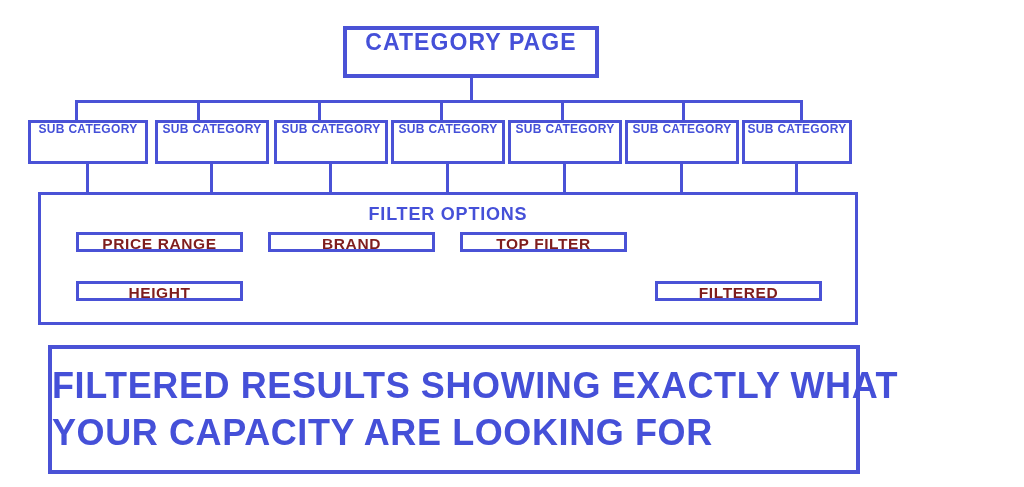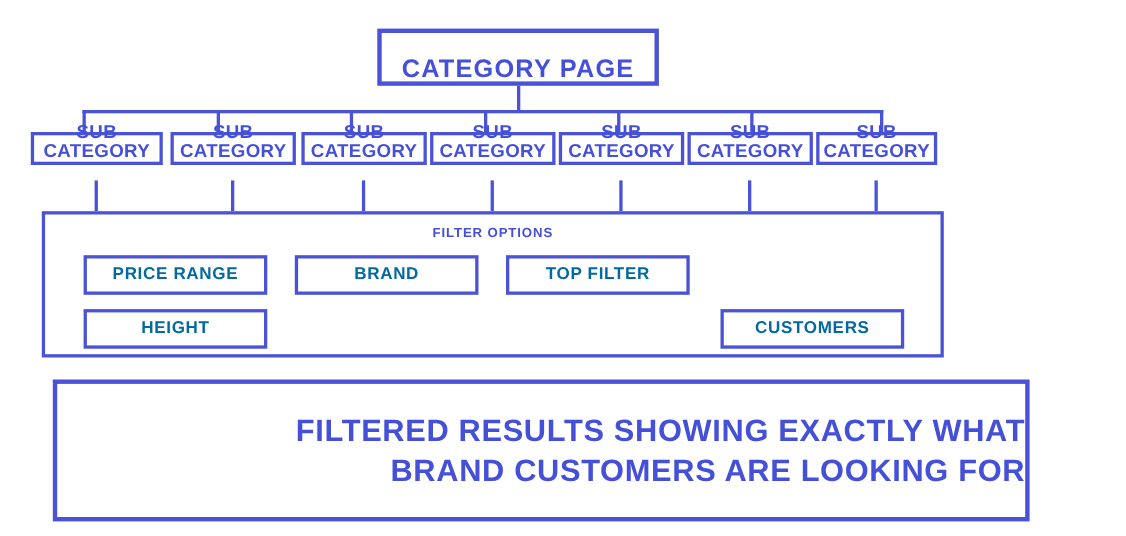--- a/index.html
+++ b/index.html
@@ -16,21 +16,21 @@
     overflow: hidden;
   }
 
   
   .box {
     position: absolute;
     box-sizing: border-box;
     border: 3px solid #4a52d6;
     background: #ffffff;
     display: flex;
-    align-items: flex-end;
+    align-items: flex-start;
     justify-content: center;
     color: #4550d8;
     font-weight: bold;
     letter-spacing: 0.4px;
     text-align: center;
     line-height: 1.05;
   }
 
   
   #category-page {
@@ -39,22 +39,22 @@
     width: 256px;
     height: 52px;
     font-size: 23px;
     letter-spacing: 1.1px;
     border-width: 4px;
   }
 
   
   .subcat {
     top: 120px;
-    height: 30px;
-    font-size: 17px;
+    height: 44px;
+    font-size: 12px;
     letter-spacing: 0.3px;
   }
 
   
   #filter-panel {
     position: absolute;
     box-sizing: border-box;
     left: 38px;
     top: 192px;
     width: 820px;
@@ -63,53 +63,52 @@
     background: #ffffff;
   }
   #filter-title {
     position: absolute;
     left: 0;
     top: 9px;
     width: 100%;
     text-align: center;
     color: #4550d8;
     font-weight: bold;
-    font-size: 12px;
+    font-size: 18px;
     letter-spacing: 0.8px;
   }
   .filter-btn {
     position: absolute;
     box-sizing: border-box;
     border: 3px solid #4a52d6;
     background: #ffffff;
-    color: #0369a1;
+    color: #7f1d1d;
     font-weight: bold;
     font-size: 15.5px;
     letter-spacing: 0.6px;
     display: flex;
-    align-items: center;
     justify-content: center;
-    height: 36px;
+    height: 20px;
     width: 167px;
   }
   .filter-row1 { top: 37px; }
   .filter-row2 { top: 86px; }
   .fcol1 { left: 35px; }
   .fcol2 { left: 227px; }
   .fcol3 { left: 419px; }
   .fcol4 { left: 614px; }
 
   
   #results-box {
     left: 48px;
     top: 345px;
-    width: 888px;
+    width: 812px;
     height: 129px;
     flex-direction: column;
-    font-size: 28px;
+    font-size: 36px;
     letter-spacing: 0.6px;
     line-height: 1.28;
     border-width: 4px;
   }
   #results-box .rline { display: block; white-space: nowrap; }
 
   
   .conn {
     position: absolute;
     background: #4a52d6;
@@ -177,22 +176,22 @@
       <span>BRAND</span>
     </div>
     <div class="filter-btn filter-row1 fcol3">
       <span>TOP FILTER</span>
     </div>
 
     <div class="filter-btn filter-row2 fcol1">
       <span>HEIGHT</span>
     </div>
     <div class="filter-btn filter-row2 fcol4">
-      <span>CUSTOMERS</span>
+      <span>FILTERED</span>
     </div>
   </div>
 
   <div class="box" id="results-box">
     <span class="rline">FILTERED RESULTS SHOWING EXACTLY WHAT</span>
-    <span class="rline">BRAND CUSTOMERS ARE LOOKING FOR</span>
+    <span class="rline">YOUR CAPACITY ARE LOOKING FOR</span>
   </div>
 
 </div>
 
 </body></html>

